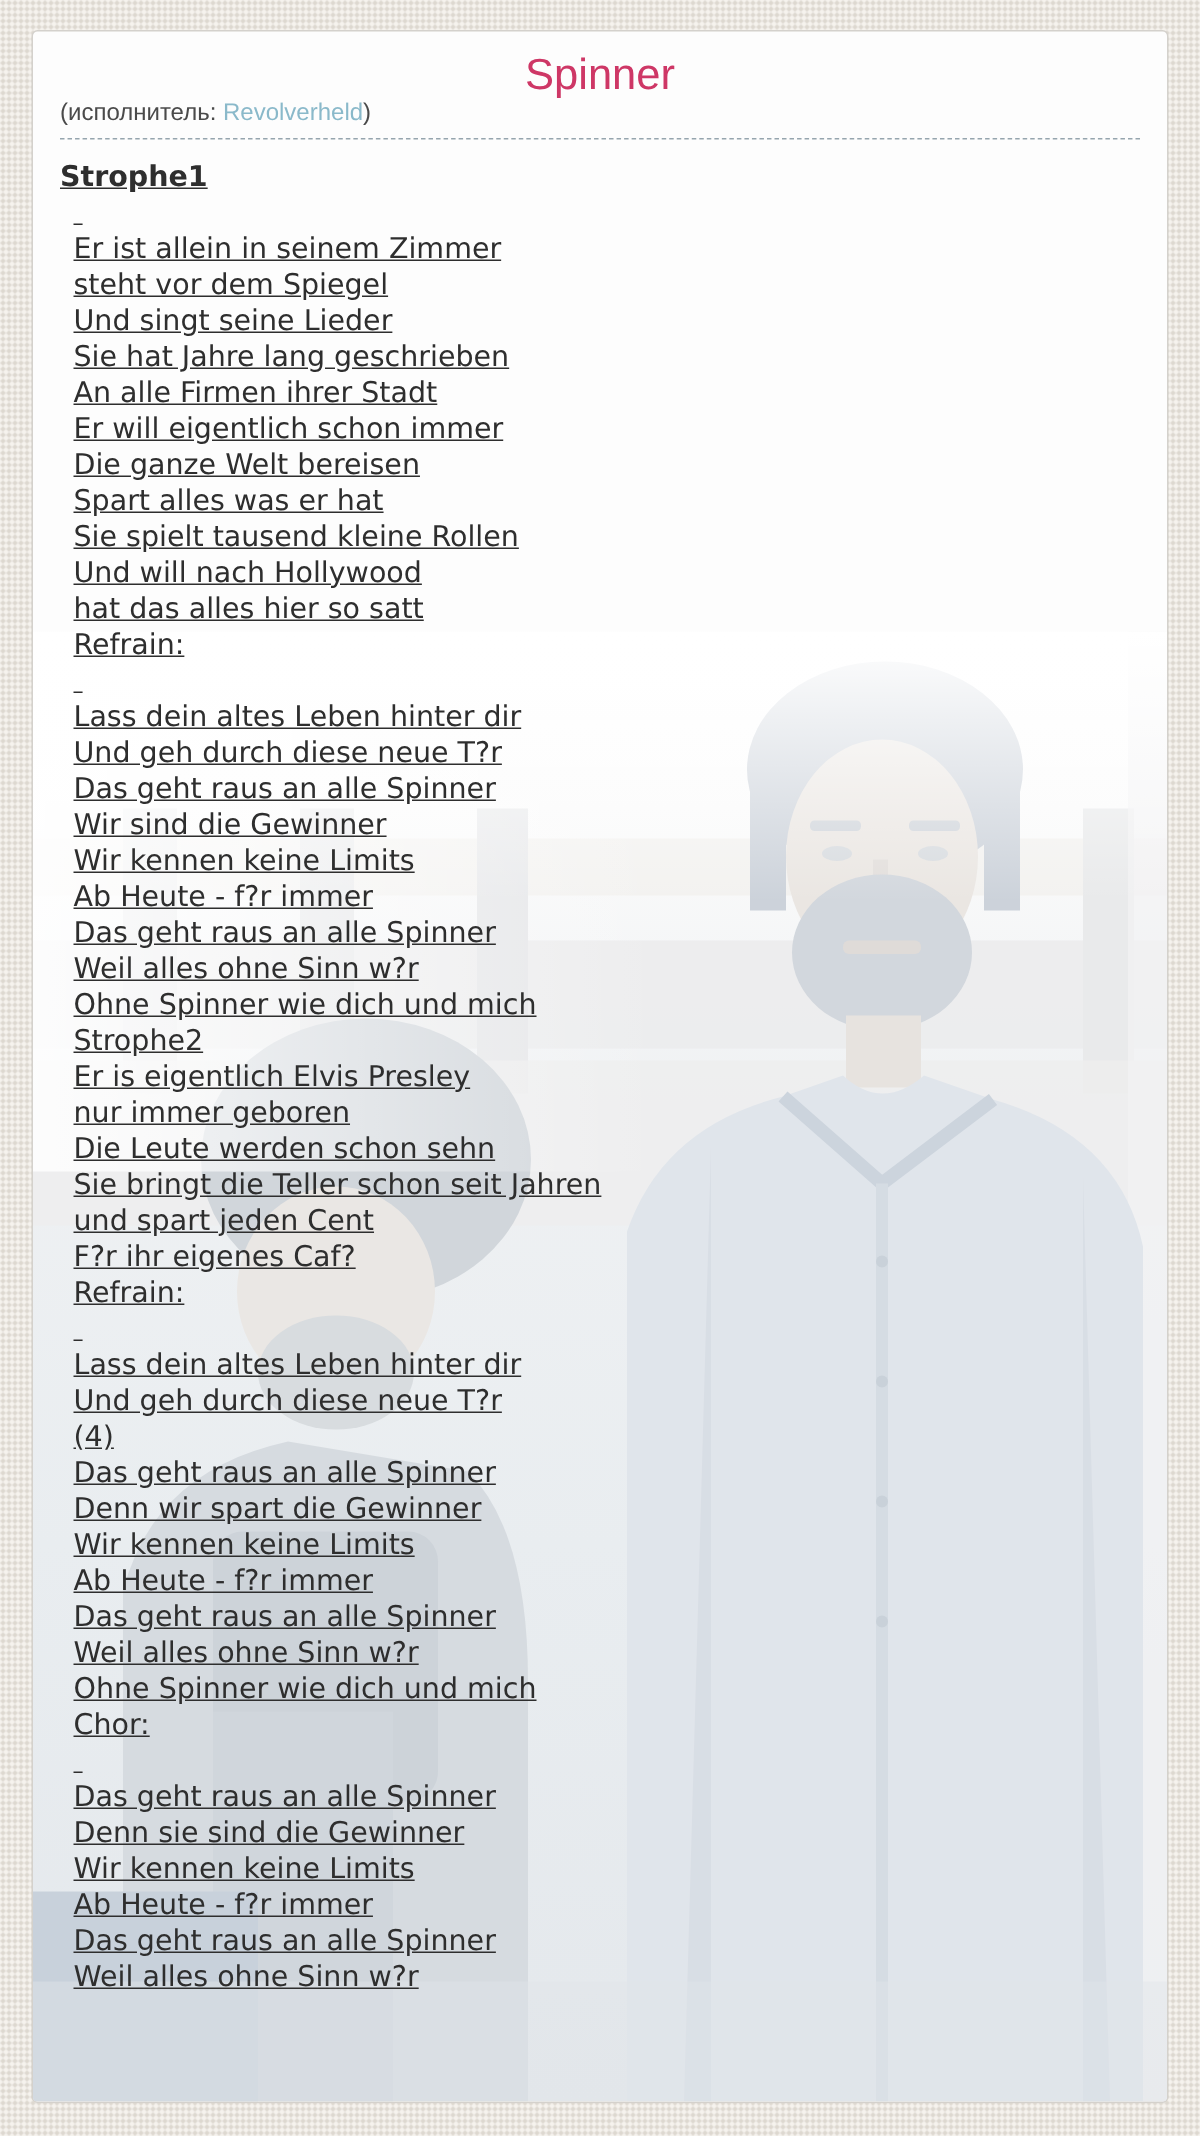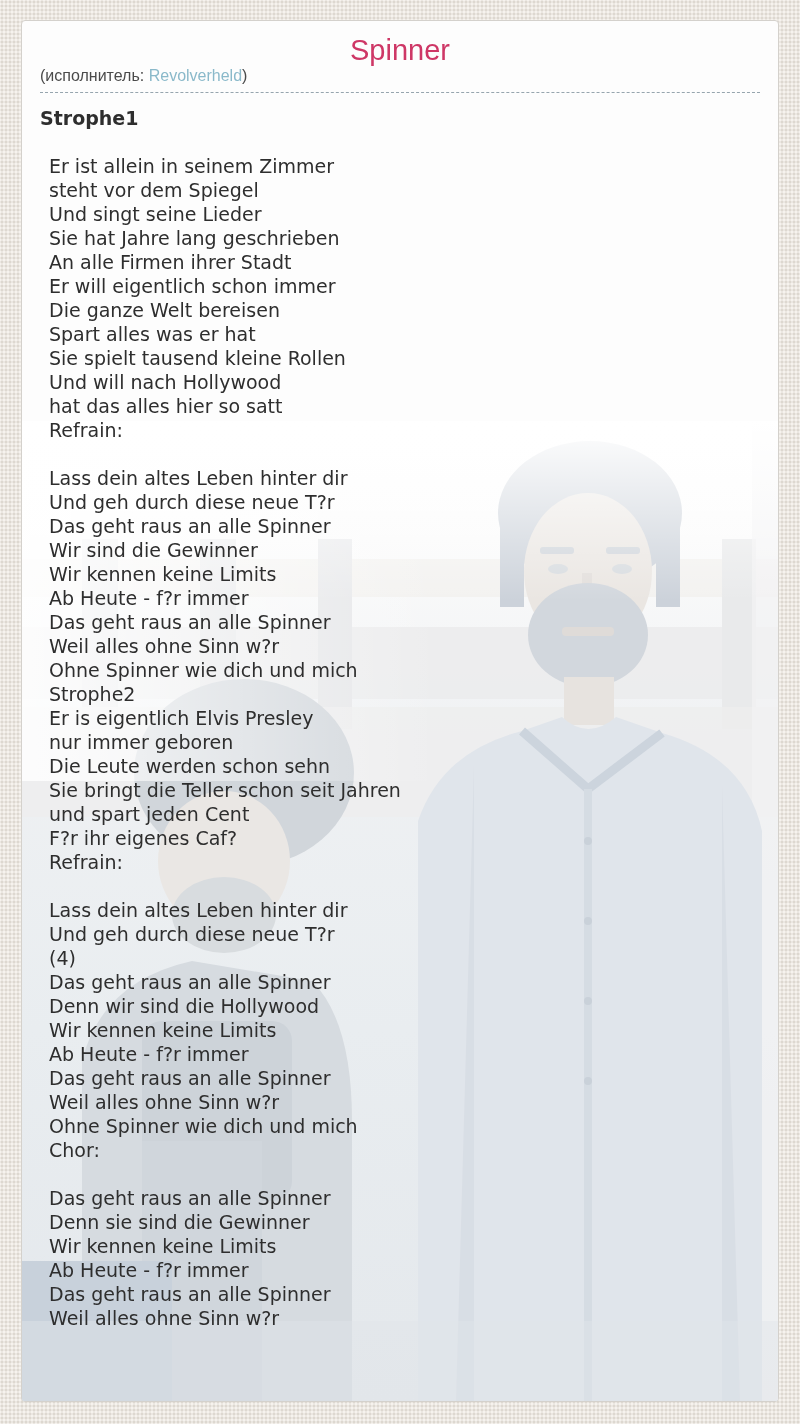--- a/index.html
+++ b/index.html
@@ -36,21 +36,21 @@
     text-align:center;
   }
   .artist-line{
     margin:3px 0 0;
     font:16px/20px "Liberation Sans",sans-serif;
     color:#4a4a4a;
     padding-bottom:6px;
     border-bottom:1px dashed #96a5ae;
   }
   .artist-line a{color:#8ab9ca;text-decoration:none;cursor:pointer;text-align:center;}
-  .lyrics{margin-top:13px;color:#2e2e2e;}
+  .lyrics{margin-top:13px;color:#2e2e2e;text-decoration:underline;}
   .strophe-heading{
     margin:0;
     font:bold 19px/24px "DejaVu Sans",sans-serif;
     color:#2e2e2e;
   }
   .line{
     font:19px/24px "DejaVu Sans",sans-serif;
     min-height:24px;
     padding-left:9px;
     white-space:pre-wrap;
@@ -169,21 +169,21 @@
           <div class="line">Die Leute werden schon sehn</div>
           <div class="line">Sie bringt die Teller schon seit Jahren</div>
           <div class="line">und spart jeden Cent</div>
           <div class="line">F?r ihr eigenes Caf?</div>
           <div class="line">Refrain:</div>
           <div class="line">&nbsp;</div>
           <div class="line">Lass dein altes Leben hinter dir</div>
           <div class="line">Und geh durch diese neue T?r</div>
           <div class="line">(4)</div>
           <div class="line">Das geht raus an alle Spinner</div>
-          <div class="line">Denn wir sind die Hollywood</div>
+          <div class="line">Denn wir spart die Gewinner</div>
           <div class="line">Wir kennen keine Limits</div>
           <div class="line">Ab Heute - f?r immer</div>
           <div class="line">Das geht raus an alle Spinner</div>
           <div class="line">Weil alles ohne Sinn w?r</div>
           <div class="line">Ohne Spinner wie dich und mich</div>
           <div class="line">Chor:</div>
           <div class="line">&nbsp;</div>
           <div class="line">Das geht raus an alle Spinner</div>
           <div class="line">Denn sie sind die Gewinner</div>
           <div class="line">Wir kennen keine Limits</div>

